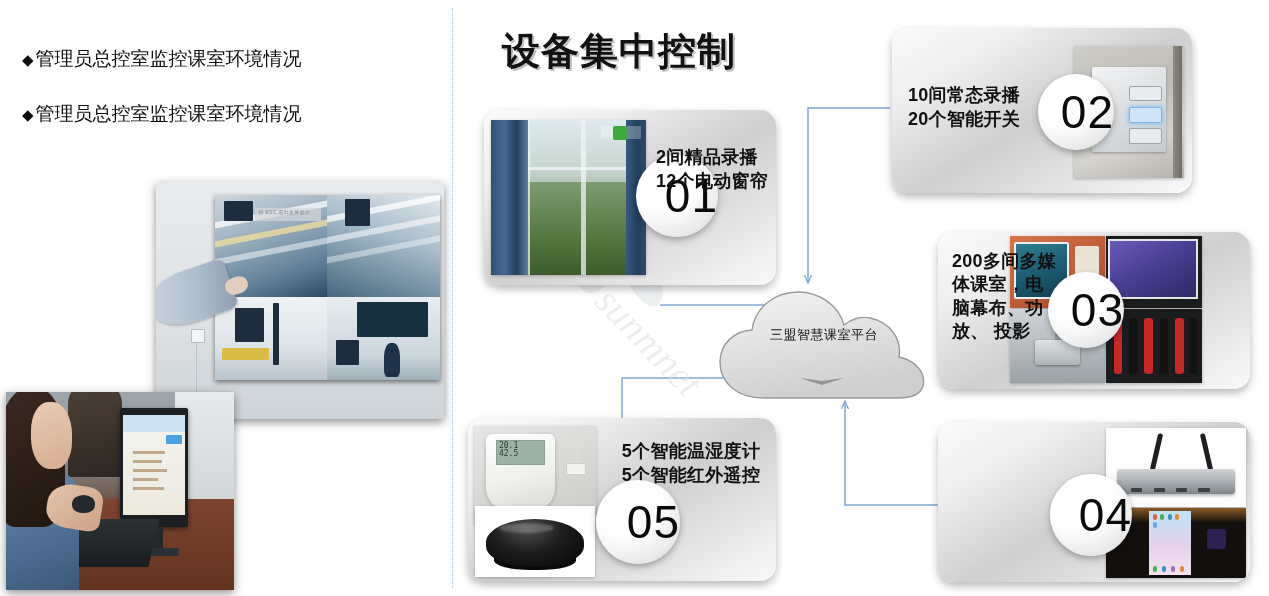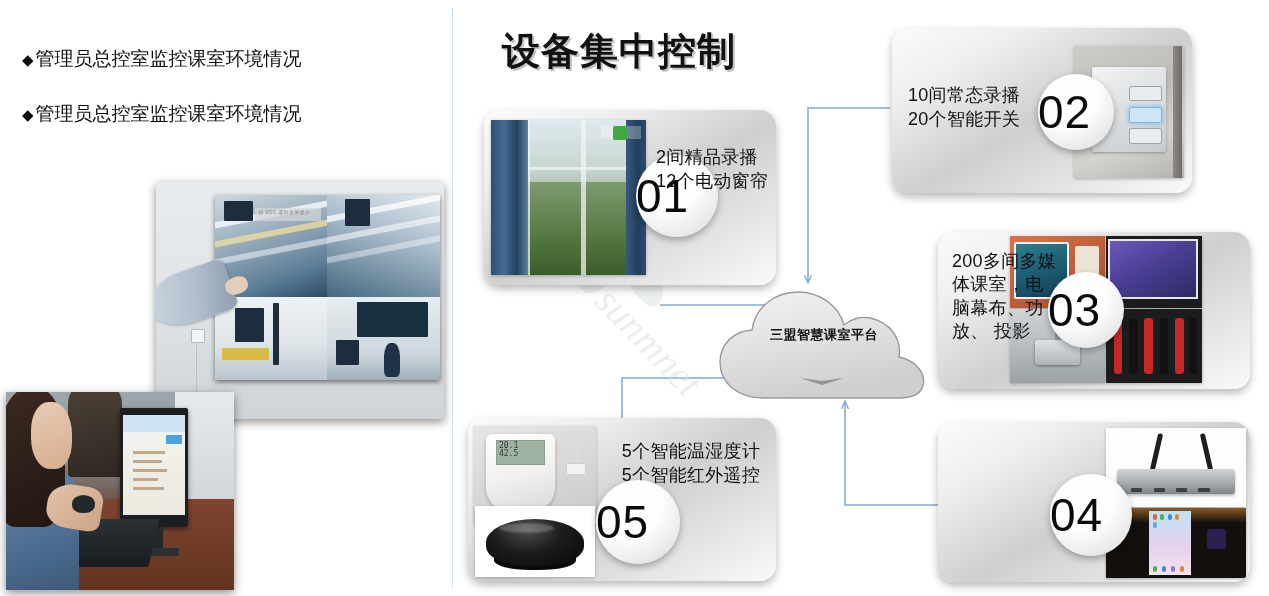--- a/index.html
+++ b/index.html
@@ -113,23 +113,23 @@
     box-shadow:0 4px 8px rgba(0,0,0,.28);overflow:hidden;}
   #card-01{left:484px;top:110px;width:292px;height:175px;}
   #card-02{left:892px;top:28px;width:300px;height:165px;}
   #card-03{left:938px;top:232px;width:312px;height:157px;}
   #card-04{left:938px;top:422px;width:312px;height:160px;}
   #card-05{left:468px;top:418px;width:308px;height:163px;}
 
   .num-circle{position:absolute;border-radius:50%;
     background:radial-gradient(circle at 34% 26%,#ffffff 0%,#fdfdfd 45%,#ebebeb 72%,#d8d8d8 100%);
     box-shadow:0 3px 7px rgba(0,0,0,.3);
-    display:flex;align-items:center;justify-content:flex-start;
+    display:flex;align-items:center;justify-content:flex-end;
     font-size:46px;color:#0a0a0a;letter-spacing:1px;font-weight:400;}
-  .card-text{position:absolute;font-size:18px;font-weight:normal;color:#111;
+  .card-text{position:absolute;font-size:18px;font-weight:bold;color:#111;
     line-height:1.32;white-space:pre-line;letter-spacing:.3px;}
 
   .cimg{position:absolute;overflow:hidden;box-shadow:0 1px 3px rgba(0,0,0,.25);}
 
   
   #img-curtain{left:7px;top:10px;width:155px;height:155px;}
   .cur-sky{position:absolute;left:22%;top:0;width:78%;height:100%;
     background:linear-gradient(180deg,#dfe9ee 0%,#c7d6cf 32%,#8fa585 60%,#6d8a63 100%);}
   .cur-tree{position:absolute;left:24%;top:40%;width:76%;height:60%;
     background:linear-gradient(180deg,#7e9b72 0%,#55763f 60%,#3d5c2c 100%);}
@@ -223,21 +223,21 @@
     border-radius:50% 50% 42% 42%;}
   .ir-ring{position:absolute;left:16%;top:60%;width:68%;height:30%;
     background:#0a0a0a;border-radius:0 0 45% 45%;}
   .ir-hl{position:absolute;left:20%;top:24%;width:46%;height:14%;
     background:rgba(255,255,255,.22);border-radius:50%;filter:blur(1px);}
 
   
   #cloud{position:absolute;left:712px;top:282px;width:224px;height:128px;}
   #cloud svg{position:absolute;inset:0;}
   #cloud-label{position:absolute;left:0;top:44px;width:100%;text-align:center;
-    font-size:13px;font-weight:bold;color:#111;letter-spacing:.5px;}
+    font-size:13px;font-weight:normal;color:#111;letter-spacing:.5px;}
 
   
   #connectors{position:absolute;left:0;top:0;width:1269px;height:596px;}
 
   
   #watermark{position:absolute;left:545px;top:195px;width:215px;height:215px;
     pointer-events:none;opacity:.55;}
 </style>
 </head>
 <body>

